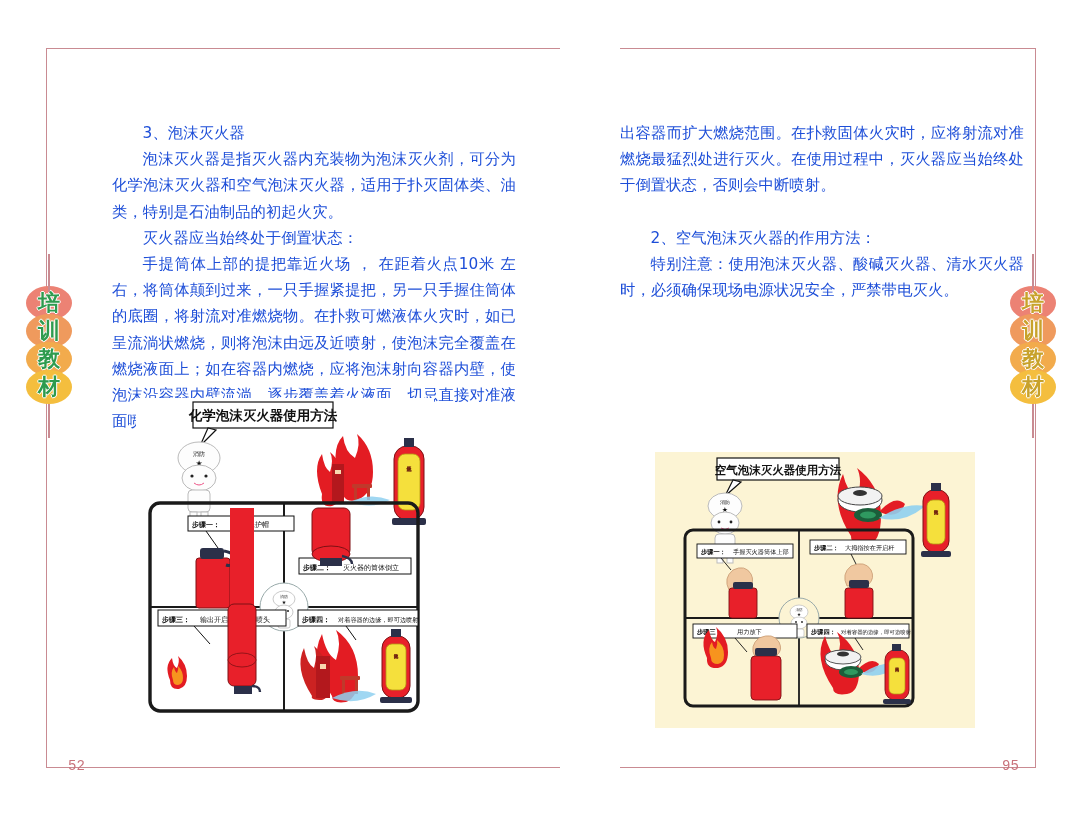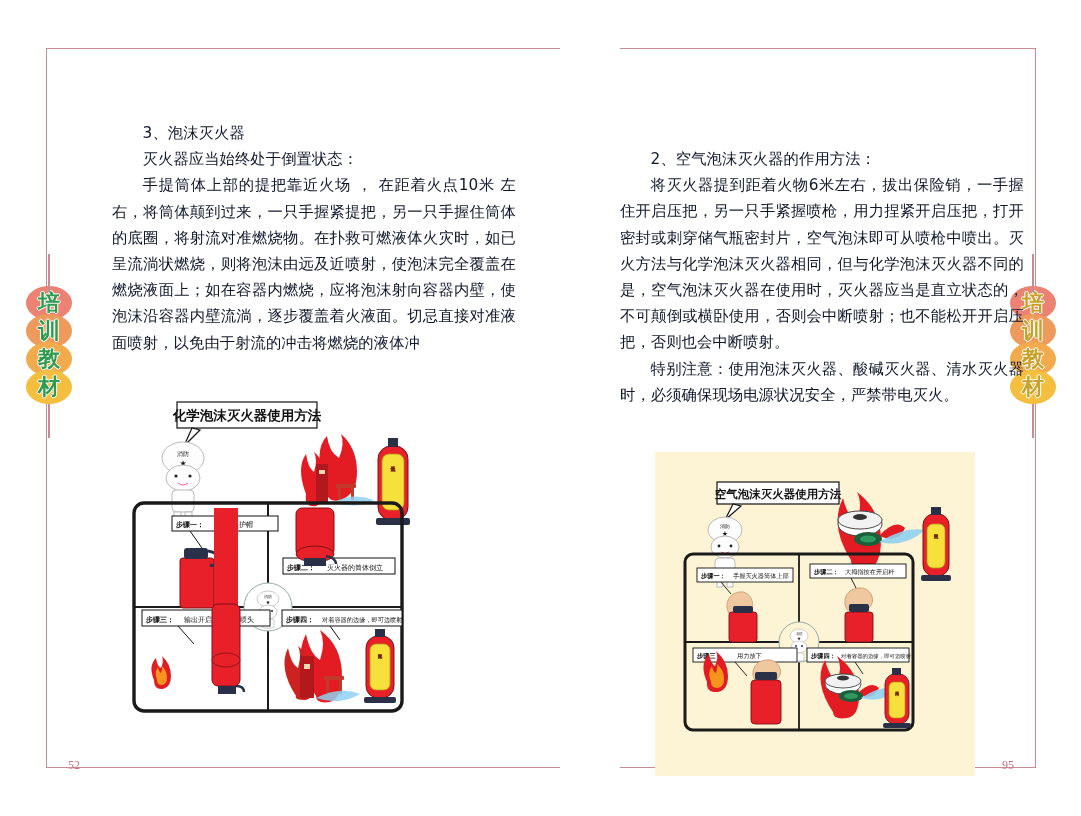--- a/index.html
+++ b/index.html
@@ -86,47 +86,47 @@
   .b3 { background: #f4be3e; }
 
   
   .col {
     position: absolute;
     top: 120px;
     width: 404px;
     font-family: "DejaVu Sans", "Liberation Sans", sans-serif;
     font-size: 15.3px;
     line-height: 26.2px;
-    color: #0f172a;
+    color: #1d4ed8;
     letter-spacing: 0.1px;
   }
   .col-left  { left: 112px; }
   .col-right { left: 620px; }
 
   .para { margin: 0; text-align: justify; }
   .indent { text-indent: 2em; }
   .gap-md { height: 26px; }
 
   
   .pageno {
     position: absolute;
-    font-size: 12px;
+    font-size: 14px;
     color: #c9737c;
-    font-family: Liberation Serif, serif;
+    font-family: Liberation Mono, monospace;
   }
   .pageno-left  { left: 68px;  top: 758px; }
   .pageno-right { left: 1002px; top: 758px; }
 
   
   .illus {
     position: absolute;
     overflow: hidden;
   }
-  .illus-left  { left: 120px; top: 398px; width: 298px; height: 322px; background: #a21caf; }
-  .illus-right { left: 655px; top: 452px; width: 320px; height: 324px; background: #fcf4d4; }
+  .illus-left  { left: 136px; top: 398px; width: 298px; height: 322px; background: #a21caf; }
+  .illus-right { left: 655px; top: 452px; width: 320px; height: 276px; background: #fcf4d4; }
 
   .illus svg { display: block; width: 100%; height: 100%; }
 </style>
 </head>
 <body>
 
 <div id="page">
 
   <div class="frame frame-left"></div>
   <div class="frame frame-right"></div>
@@ -145,28 +145,29 @@
     <div class="tab-line"></div>
     <div class="tab-bead b0">培</div>
     <div class="tab-bead b1">训</div>
     <div class="tab-bead b2">教</div>
     <div class="tab-bead b3">材</div>
     <div class="tab-line-bottom"></div>
   </div>
 
   <div class="col col-left">
     <p class="para indent">3、泡沫灭火器</p>
+    <p class="para indent">泡沫灭火器是指灭火器内充装物为泡沫灭火剂，可分为化学泡沫灭火器和空气泡沫灭火器，适用于扑灭固体类、油类，特别是石油制品的初起火灾。</p>
     <p class="para indent">灭火器应当始终处于倒置状态：</p>
     <p class="para indent">手提筒体上部的提把靠近火场 ， 在距着火点10米 左右，将筒体颠到过来，一只手握紧提把，另一只手握住筒体的底圈，将射流对准燃烧物。在扑救可燃液体火灾时，如已呈流淌状燃烧，则将泡沫由远及近喷射，使泡沫完全覆盖在燃烧液面上；如在容器内燃烧，应将泡沫射向容器内壁，使泡沫沿容器内壁流淌，逐步覆盖着火液面。切忌直接对准液面喷射，以免由于射流的冲击将燃烧的液体冲</p>
   </div>
 
   <div class="col col-right">
+    <p class="para">出容器而扩大燃烧范围。在扑救固体火灾时，应将射流对准燃烧最猛烈处进行灭火。在使用过程中，灭火器应当始终处于倒置状态，否则会中断喷射。</p>
     <div class="gap-md"></div>
     <p class="para indent">2、空气泡沫灭火器的作用方法：</p>
-    <p class="para indent">将灭火器提到距着火物6米左右，拔出保险销，一手握住开启压把，另一只手紧握喷枪，用力捏紧开启压把，打开密封或刺穿储气瓶密封片，空气泡沫即可从喷枪中喷出。灭火方法与化学泡沫灭火器相同，但与化学泡沫灭火器不同的是，空气泡沫灭火器在使用时，灭火器应当是直立状态的，不可颠倒或横卧使用，否则会中断喷射；也不能松开开启压把，否则也会中断喷射。</p>
     <p class="para indent">特别注意：使用泡沫灭火器、酸碱灭火器、清水灭火器时，必须确保现场电源状况安全，严禁带电灭火。</p>
   </div>
 
   <div class="pageno pageno-left">52</div>
   <div class="pageno pageno-right">95</div>
 
   <div class="illus illus-left">
     <svg viewBox="0 0 298 322" xmlns="http://www.w3.org/2000/svg">
       <rect x="0" y="0" width="298" height="322" fill="#ffffff"></rect>
 

